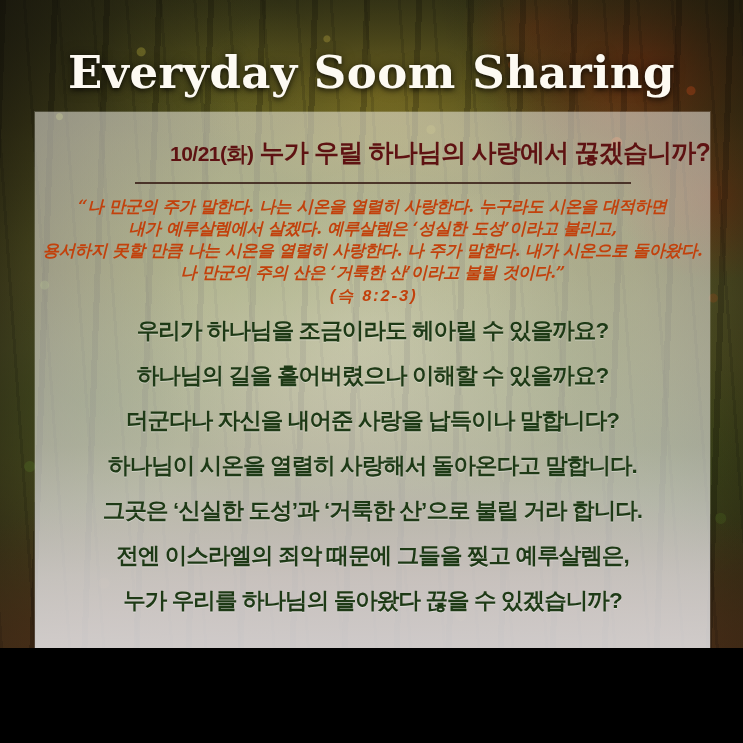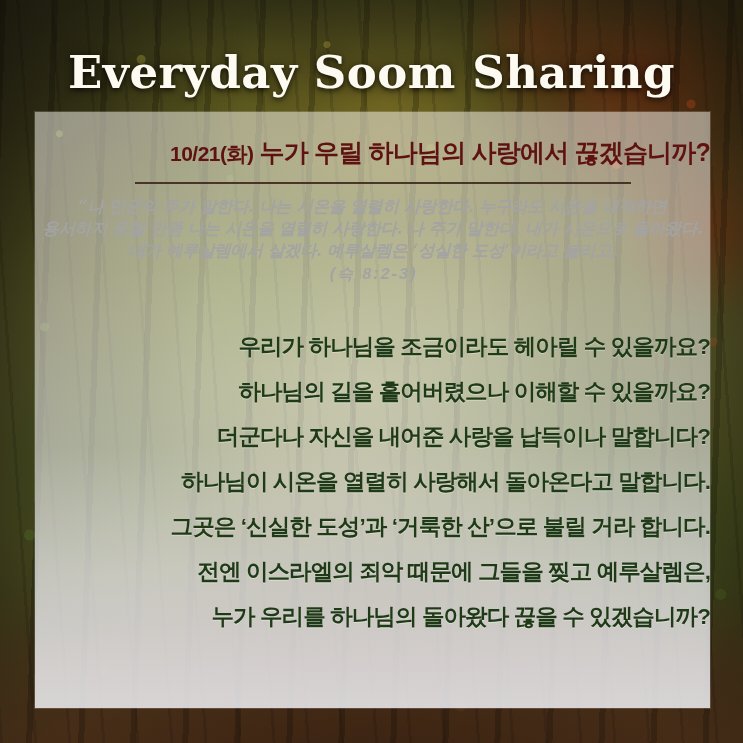--- a/index.html
+++ b/index.html
@@ -4,21 +4,21 @@
 <style>
   html, body {
     margin: 0;
     padding: 0;
     background: #000;
   }
 
   #card {
     position: relative;
     width: 743px;
-    height: 743px;
+    height: 648px;
     overflow: hidden;
     font-family: "Liberation Sans", sans-serif;
     user-select: none;
   }
 
   
   .bg {
     position: absolute;
     inset: 0;
     background:
@@ -159,38 +159,38 @@
     top: 196px;
     left: 35px;
     width: 675px;
     text-align: center;
     z-index: 6;
     font-family: "DejaVu Serif", serif;
     font-style: italic;
     font-weight: 700;
     font-size: 16.5px;
     line-height: 22px;
-    color: #a3a3a3;
+    color: #c2410c;
     letter-spacing: -0.4px;
   }
   .quote .ref {
     display: block;
     margin-top: 2px;
     font-size: 16px;
     font-family: Liberation Mono, monospace;
   }
 
   
   .body-lines {
     position: absolute;
-    top: 324px;
-    left: 35px;
-    width: 675px;
-    z-index: 6;
-    text-align: right;
+    top: 308px;
+    left: 35px;
+    width: 675px;
+    z-index: 6;
+    text-align: center;
   }
   .body-lines .bline {
     font-size: 22.5px;
     font-weight: 700;
     color: #1e3a16;
     letter-spacing: -0.9px;
     line-height: 45px;
     white-space: nowrap;
     text-shadow: 0 1px 0 rgba(255,255,255,0.35);
   }
@@ -209,22 +209,23 @@
   <div class="title">Everyday Soom Sharing</div>
 
   <div class="headline">
     <span class="date">10/21(화)</span><span class="hl">누가 우릴 하나님의 사랑에서 끊겠습니까?</span>
   </div>
 
   <div class="divider"></div>
 
   <div class="quote">
     <div>“나 만군의 주가 말한다. 나는 시온을 열렬히 사랑한다. 누구라도 시온을 대적하면</div>
+    <div>내가 예루살렘에서 살겠다. 예루살렘은 ‘성실한 도성’이라고 불리고,</div>
     <div>용서하지 못할 만큼 나는 시온을 열렬히 사랑한다. 나 주가 말한다. 내가 시온으로 돌아왔다.</div>
-    <div>내가 예루살렘에서 살겠다. 예루살렘은 ‘성실한 도성’이라고 불리고,</div>
+    <div>나 만군의 주의 산은 ‘거룩한 산’이라고 불릴 것이다.”</div>
     <span class="ref">(슥 8:2-3)</span>
   </div>
 
   <div class="body-lines">
     <div class="bline">우리가 하나님을 조금이라도 헤아릴 수 있을까요?</div>
     <div class="bline">하나님의 길을 흩어버렸으나 이해할 수 있을까요?</div>
     <div class="bline">더군다나 자신을 내어준 사랑을 납득이나 말합니다?</div>
     <div class="bline">하나님이 시온을 열렬히 사랑해서 돌아온다고 말합니다.</div>
     <div class="bline">그곳은 ‘신실한 도성’과 ‘거룩한 산’으로 불릴 거라 합니다.</div>
     <div class="bline">전엔 이스라엘의 죄악 때문에 그들을 찢고 예루살렘은,</div>

